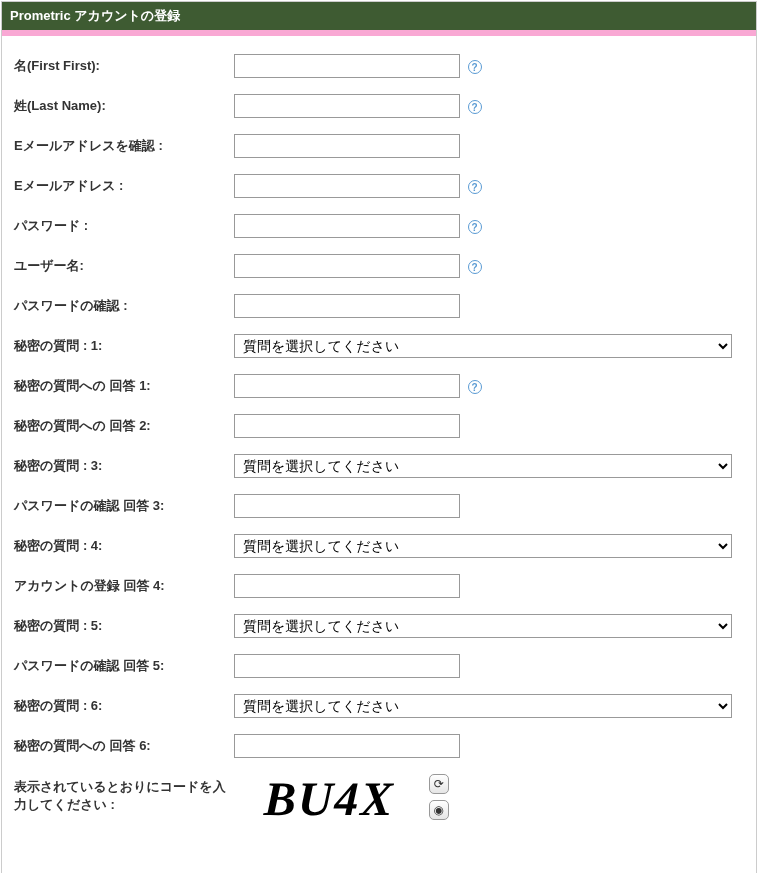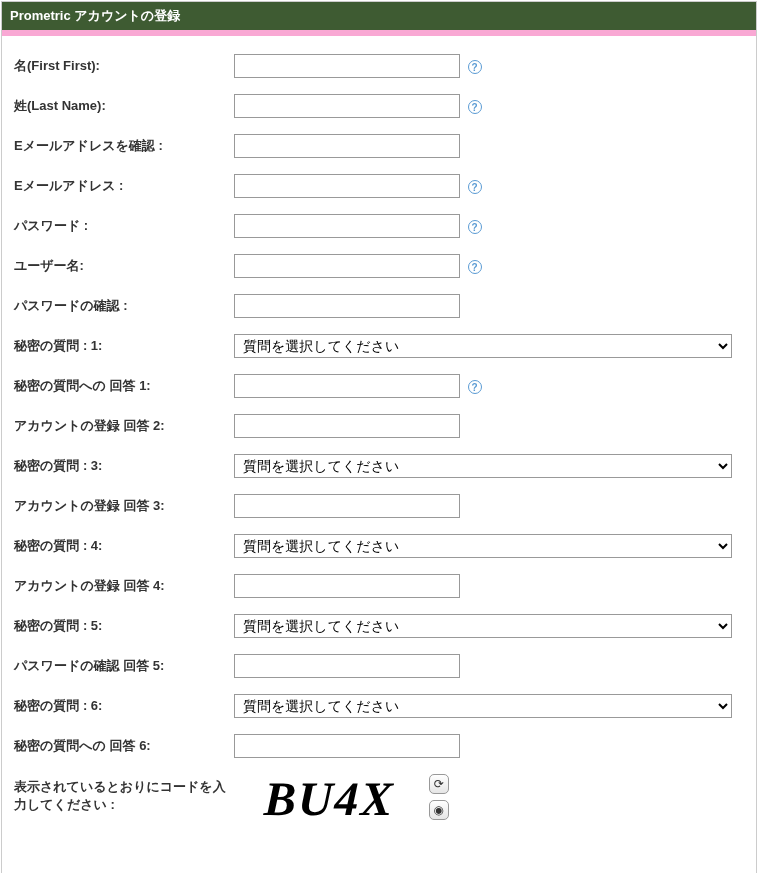--- a/index.html
+++ b/index.html
@@ -190,36 +190,36 @@
       </tr>
       <tr>
         <td class="label-cell"><span>秘密の質問への 回答 1:</span></td>
         <td class="input-cell">
           <input type="text" class="short" value="" style="">
           <span class="help-icon">?</span>
         </td>
       </tr>
 
       <tr>
-        <td class="label-cell"><span>アカウントの登録 回答 2:</span></td>
+        <td class="label-cell"><span>秘密の質問への 回答 2:</span></td>
         <td class="input-cell">
           <input type="text" class="short" value="" style="">
         </td>
       </tr>
 
       <tr>
         <td class="label-cell"><span>秘密の質問 : 3:</span></td>
         <td class="input-cell">
           <select class="long">
             <option>質問を選択してください</option>
           </select>
         </td>
       </tr>
       <tr>
-        <td class="label-cell"><span>アカウントの登録 回答 3:</span></td>
+        <td class="label-cell"><span>パスワードの確認 回答 3:</span></td>
         <td class="input-cell">
           <input type="text" class="short" value="" style="">
         </td>
       </tr>
 
       <tr>
         <td class="label-cell"><span>秘密の質問 : 4:</span></td>
         <td class="input-cell">
           <select class="long">
             <option>質問を選択してください</option>

